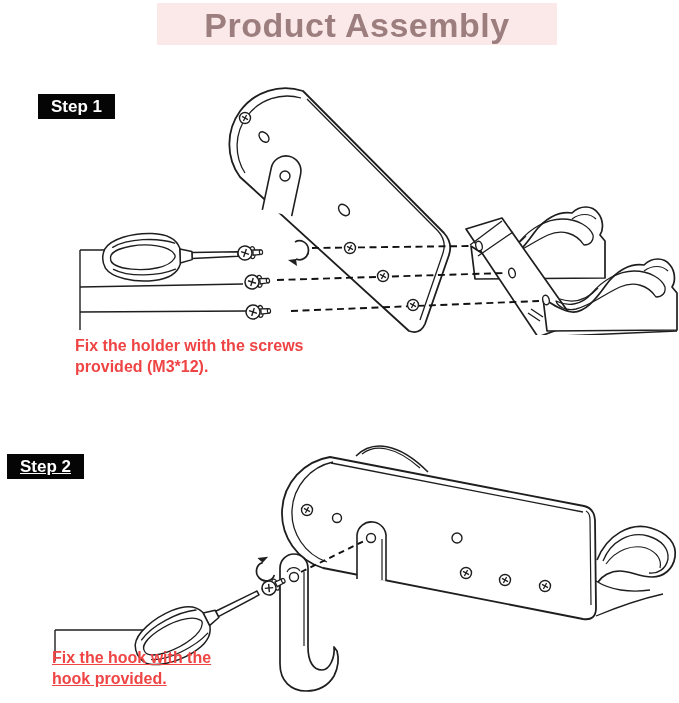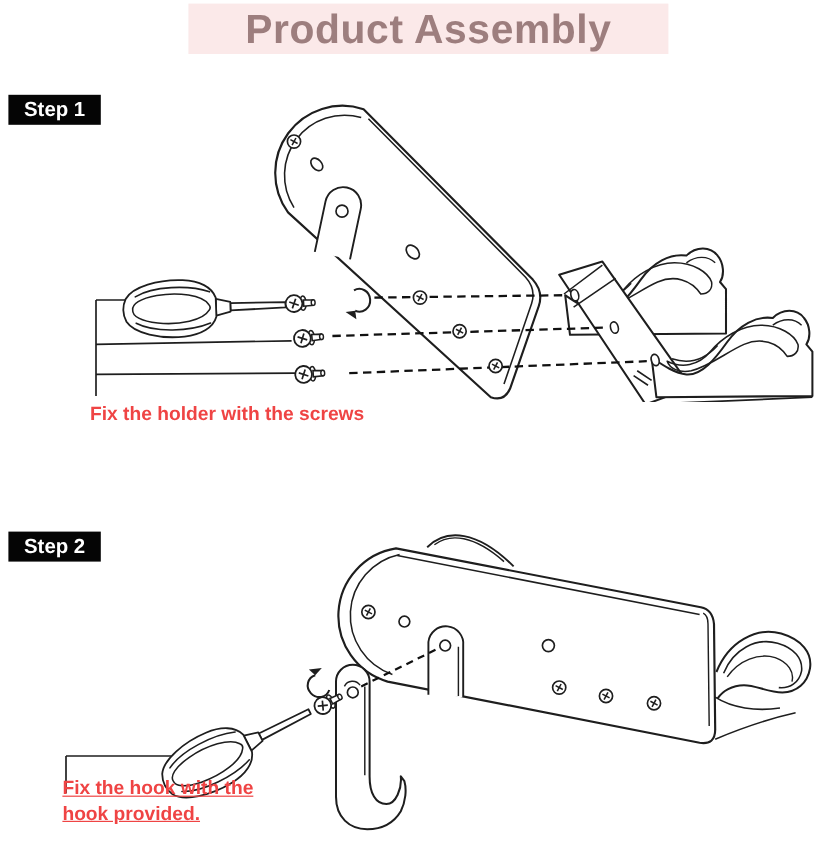--- a/index.html
+++ b/index.html
@@ -18,22 +18,22 @@
     display:flex;align-items:flex-end;justify-content:center;
   }
   .title-band span{
     color:var(--title-text);font-size:34px;font-weight:bold;letter-spacing:.5px;
   }
   .badge{
     position:absolute;left:7px;width:77px;height:25px;
     background:var(--badge-bg);color:var(--badge-text);
     font-size:17px;font-weight:bold;line-height:25px;text-align:center;
   }
-  .badge-1{top:79px;}
-  .badge-2{top:443px;}
+  .badge-1{top:94px;margin-left:31px;}
+  .badge-2{top:454px;text-decoration:underline;}
   .caption{
     position:absolute;color:#ef4444;font-size:16px;font-weight:bold;line-height:21px;
   }
   .caption-1{left:75px;top:335px;}
   .caption-2{left:52px;top:647px;text-decoration:underline;}
   svg.diagram{position:absolute;left:0;}
   #svg-step1{top:85px;}
   #svg-step2{top:440px;}
 </style>
 </head>
@@ -135,20 +135,21 @@
 
   <use href="#screwdriver" transform="translate(238,169) rotate(-2)"></use>
   <use href="#screw" transform="translate(245,168) rotate(-3)"></use>
   <use href="#rot-arrow" transform="translate(301,166)"></use>
   <use href="#screw" transform="translate(252,197) rotate(-5)"></use>
   <use href="#screw" transform="translate(253,227) rotate(-4)"></use>
 </svg>
 
 <div class="caption caption-1">
   <div>Fix the holder with the screws</div>
+  <div>provided (M3*12).</div>
 </div>
 
 <div class="badge badge-2">
   <span>Step 2</span>
 </div>
 
 <svg id="svg-step2" class="diagram" width="679" height="263" viewBox="0 0 679 263">
 
   <g stroke="#1e1e1e" stroke-width="1.4" fill="none">
     <path d="M55,190 L143,190"></path>

